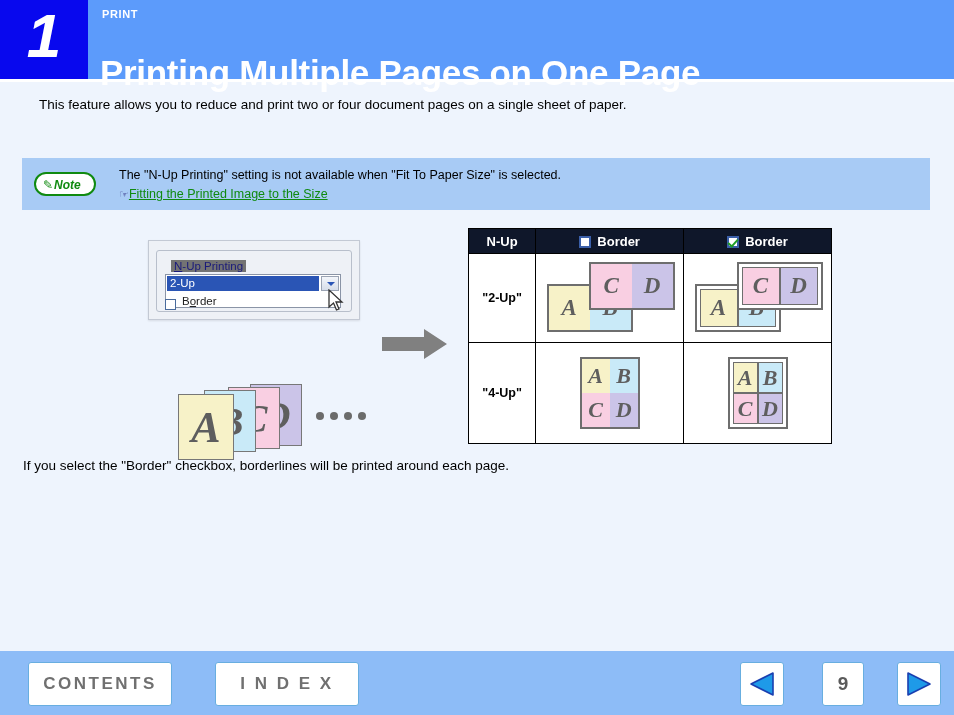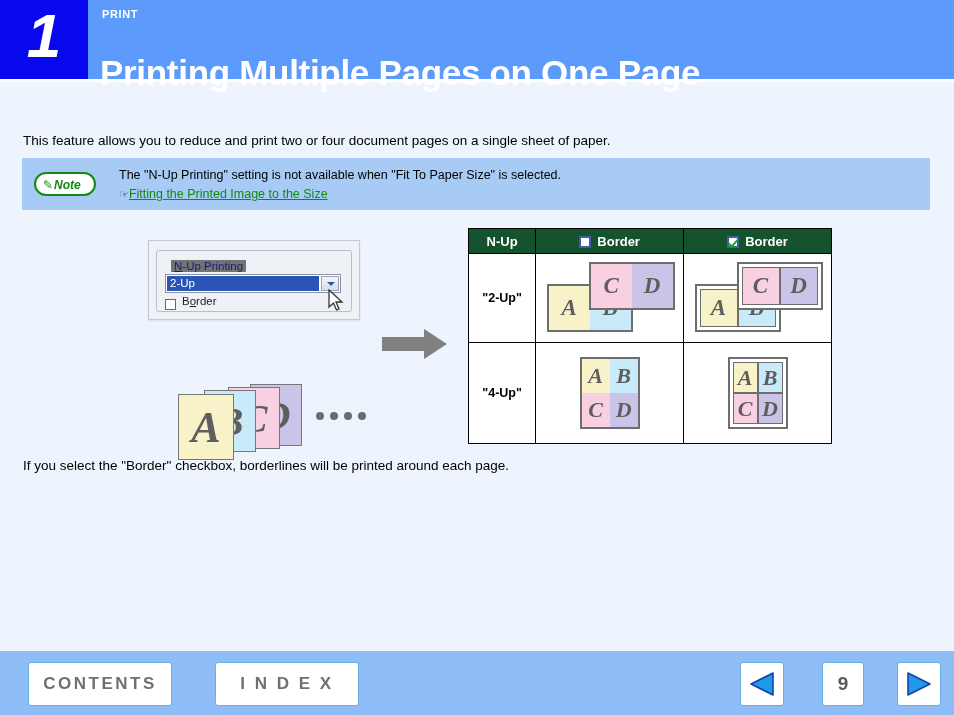--- a/index.html
+++ b/index.html
@@ -36,22 +36,22 @@
     color:#ffffff;font-size:35px;font-weight:bold;letter-spacing:-0.3px;
     white-space:nowrap;
     margin-top:48px;
   }
   .header-underline{
     position:absolute;left:0;top:79px;width:954px;height:3px;background:#ffffff;
   }
 
   
   .intro{
-    position:absolute;left:23px;top:95px;width:900px;
-    font-size:13.5px;color:#000000;line-height:19px;margin-top:36px;
+    position:absolute;left:39px;top:95px;width:900px;
+    font-size:13.5px;color:#000000;line-height:19px;
   }
   .intro .line{white-space:nowrap;}
   .hand{
     font-size:11px;color:#3a3a8c;margin-right:1px;
     letter-spacing:-1px;
   }
   .greenlink{
     color:#108a10;text-decoration:underline;
   }
 
@@ -88,21 +88,21 @@
   .dialog .group{
     position:absolute;left:7px;top:9px;width:194px;height:60px;
     border:1px solid #b8bfcb;border-radius:3px;
   }
   .dialog .grouplabel{
     position:absolute;left:14px;top:9px;background:#737373;
     padding:0 3px;font-size:11.5px;color:#1a1a7a;
   }
   .dialog .grouplabel u{text-decoration:underline;}
   .combo{
-    position:absolute;left:16px;top:33px;width:176px;height:19px;
+    position:absolute;left:16px;top:33px;width:176px;height:34px;
     border:1px solid #8a94a6;background:#ffffff;box-sizing:border-box;
   }
   .combo .sel{
     position:absolute;left:1px;top:1px;width:152px;height:15px;
     background:#2a55b5;color:#ffffff;font-size:11.5px;line-height:15px;
     padding-left:3px;box-sizing:border-box;
   }
   .combo .arrowbtn{
     position:absolute;right:1px;top:1px;width:18px;height:15px;
     background:linear-gradient(#f3f6fb,#d6dde9);
@@ -143,21 +143,21 @@
   
   .bigarrow{position:absolute;left:382px;top:328px;}
 
   
   .tbl{
     position:absolute;left:468px;top:228px;width:364px;
     border-collapse:collapse;
   }
   .tbl td,.tbl th{border:1px solid #000000;padding:0;}
   .tbl thead th{
-    background:#14532d;color:#ffffff;height:24px;
+    background:#0f172a;color:#ffffff;height:24px;
     font-size:13px;font-weight:bold;
   }
   .hdr-check{
     display:inline-block;width:12px;height:12px;vertical-align:-2px;
     border:2px solid #3b5fa8;background:#ffffff;box-sizing:border-box;
     margin-right:6px;position:relative;
   }
   .hdr-check.on::after{
     content:"";position:absolute;left:1px;top:-1px;width:4px;height:8px;
     border:solid #1f9e24;border-width:0 2.5px 2.5px 0;

